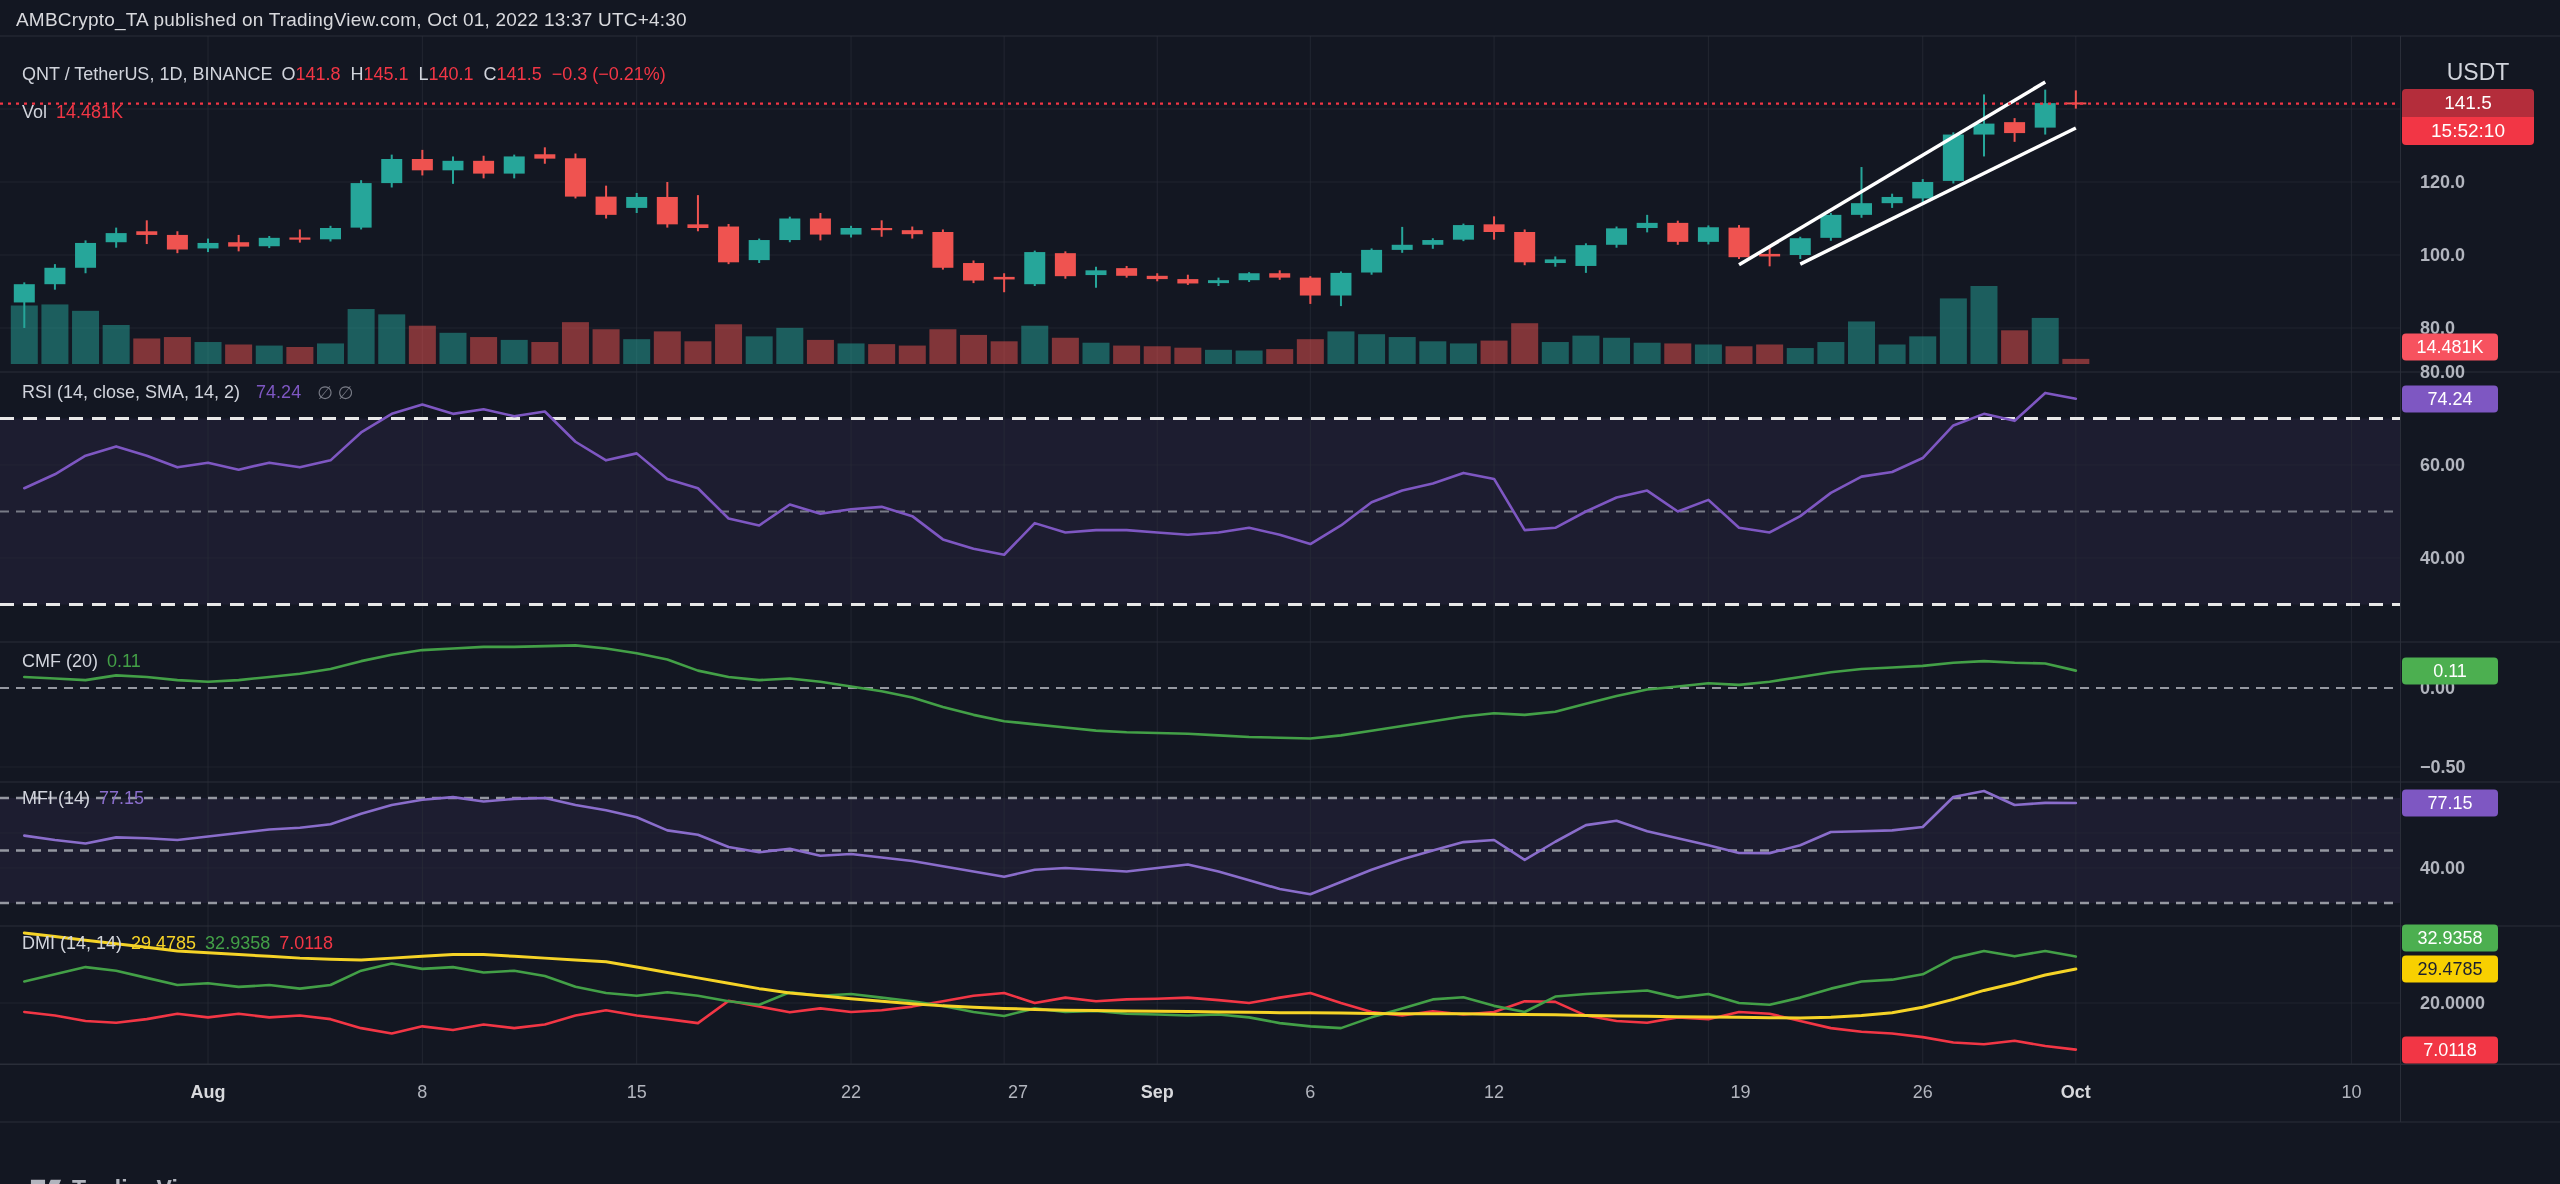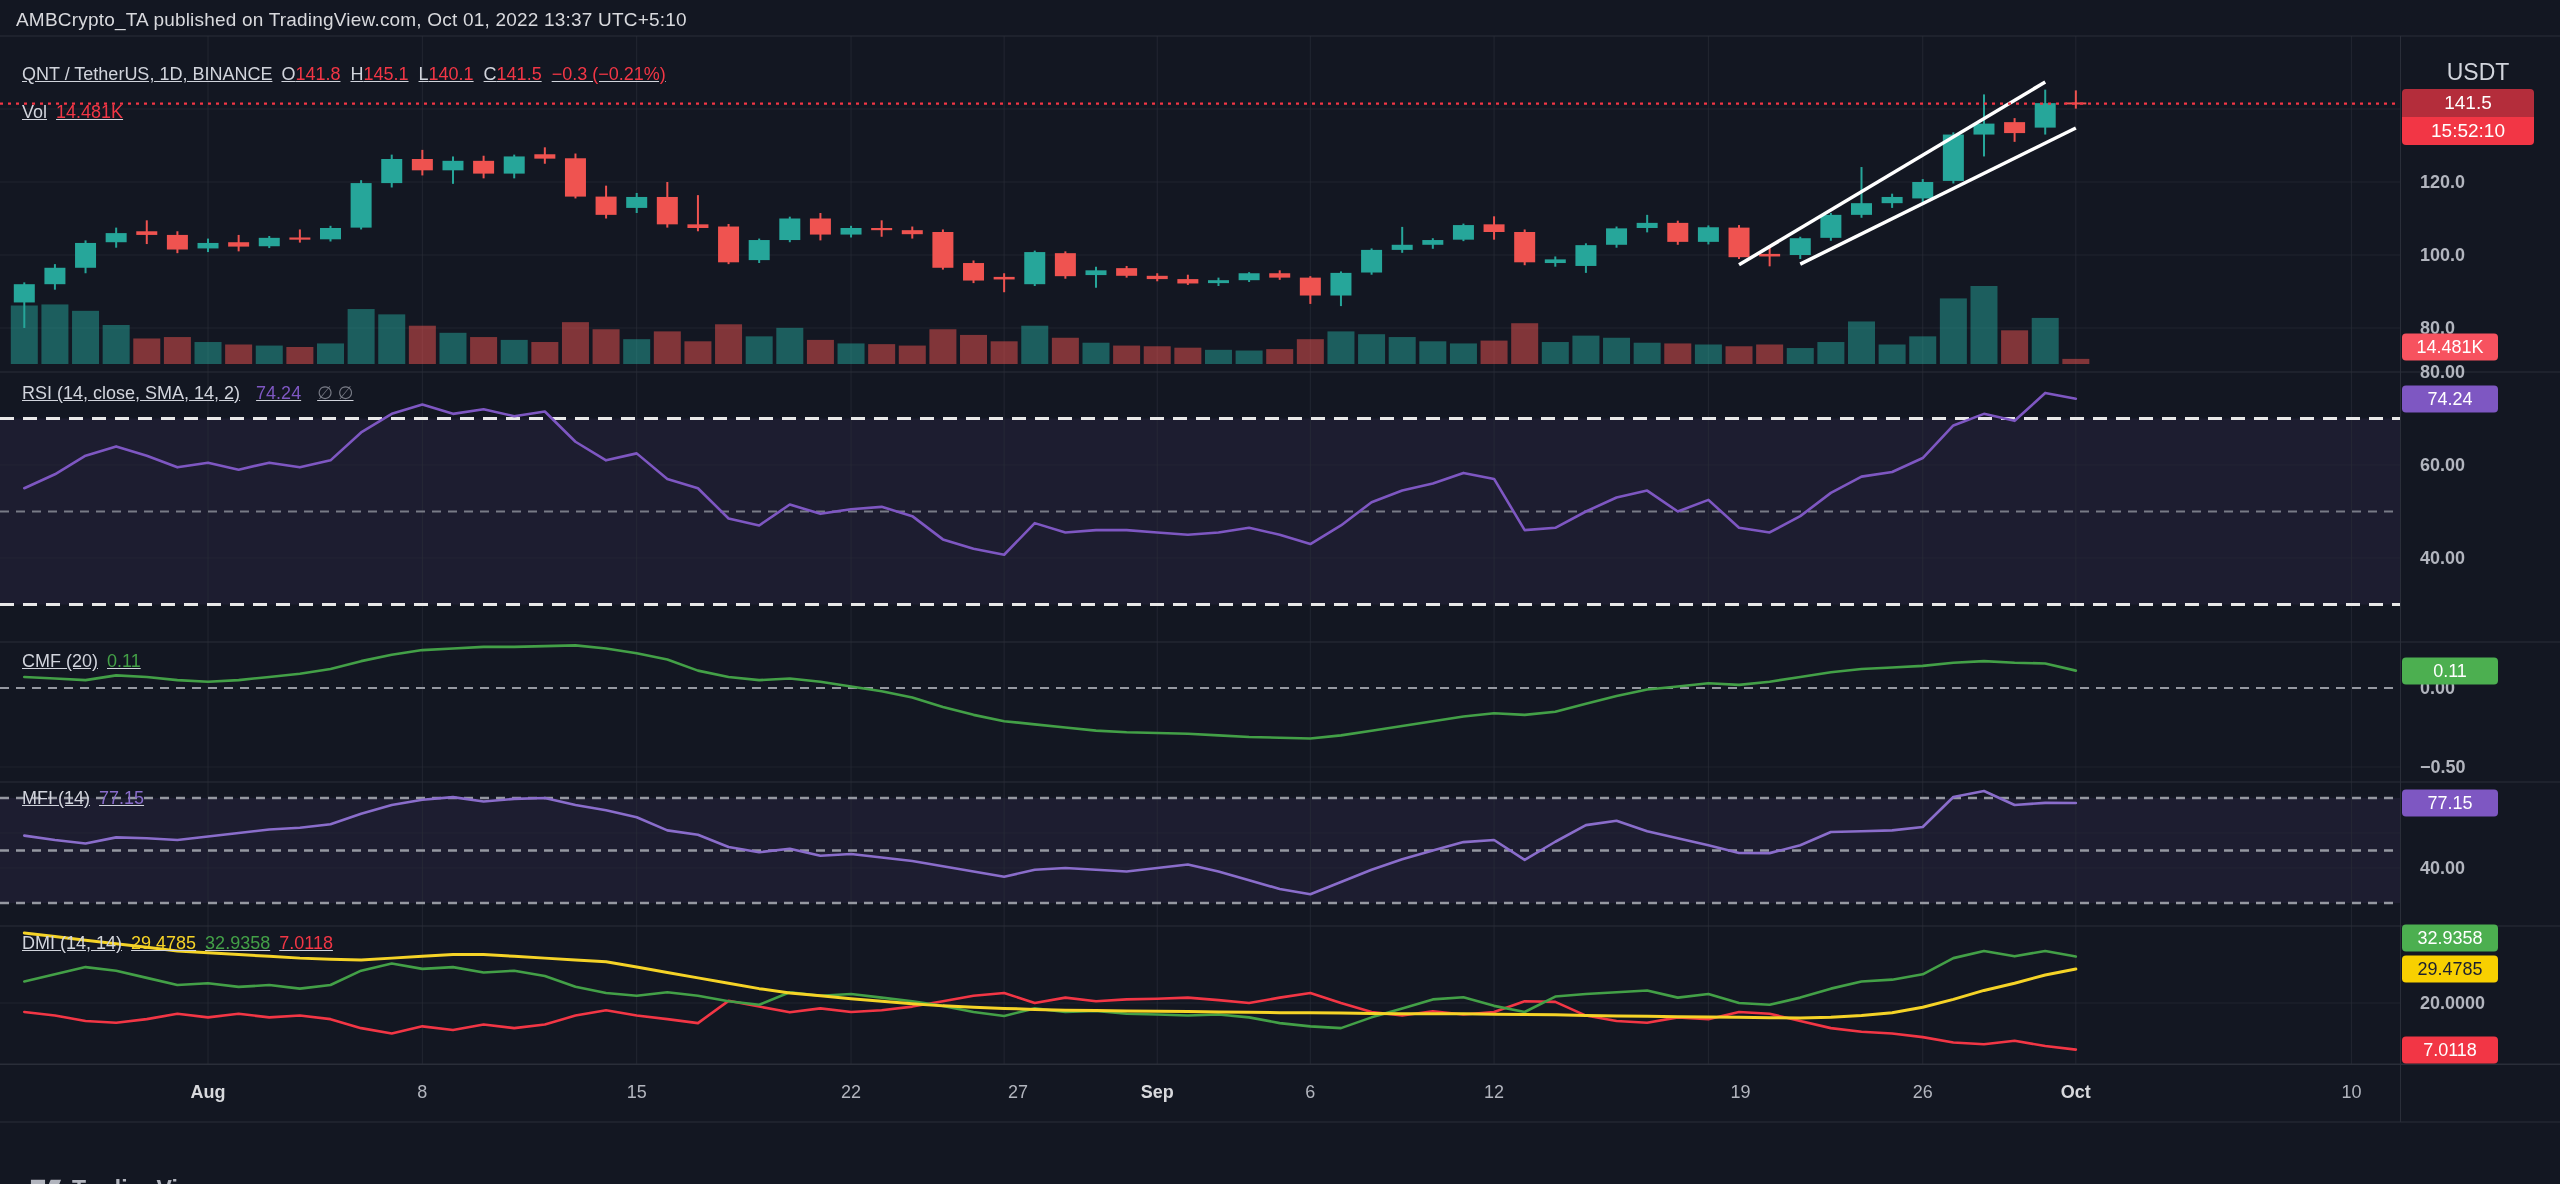--- a/index.html
+++ b/index.html
@@ -2,21 +2,21 @@
 <html><head>
 <meta charset="utf-8">
 <style>
   * { margin:0; padding:0; box-sizing:border-box; }
   html,body { background:#10131c; }
   body { font-family:"Liberation Sans", sans-serif; }
   #stage { position:relative; width:2560px; height:1184px; background:#131722; overflow:hidden; }
   #header { position:absolute; left:16px; top:7px; height:26px; display:flex; align-items:center;
             color:#d8d9dd; font-size:19px; letter-spacing:.2px; }
   #chart-svg { position:absolute; left:0; top:0; }
-  .legend { position:absolute; display:flex; align-items:center; gap:9px; font-size:18px; color:#d1d4dc; white-space:nowrap;text-decoration:underline; }
+  .legend { position:absolute; display:flex; gap:9px; font-size:18px; color:#d1d4dc; white-space:nowrap; }
   .legend .val { font-size:18px; }
   .ohlc { display:flex; gap:10px; color:#f23645; }
   .ohlc b { color:#f23645; font-weight:normal; }
   .ohlc .k { color:#d1d4dc; }
   .dim { color:#787b86; }
   .tick { position:absolute; left:2420px; transform:translateY(-50%); color:#b2b5be; font-size:18px; white-space:nowrap;font-weight:bold; }
   .axis-title { position:absolute; left:2478px; transform:translate(-50%,-50%); color:#d1d4dc; font-size:23px; }
   .badge { position:absolute; left:2402px; transform:translateY(-50%); min-width:96px; text-align:center;
            padding:3px 10px; border-radius:4px; font-size:18px; color:#fff; white-space:nowrap; }
   .badge2 { position:absolute; left:2402px; width:132px; border-radius:4px; overflow:hidden; text-align:center;
@@ -29,21 +29,21 @@
   #right-axis { position:absolute; left:2400px; top:36px; width:160px; height:1086px; border-left:1px solid #2a2e39; }
   #footer { position:absolute; left:30px; top:1176px; display:flex; align-items:center; gap:10px;text-align:right; }
   #footer .brand { color:#b2b5be; font-size:23px; font-weight:bold; letter-spacing:.2px; }
 </style>
 </head>
 <body>
 
 <div id="stage">
 
   <div id="header">
-    <span>AMBCrypto_TA published on TradingView.com, Oct 01, 2022 13:37 UTC+5:10</span>
+    <span>AMBCrypto_TA published on TradingView.com, Oct 01, 2022 13:37 UTC+4:30</span>
   </div>
 
   <svg id="chart-svg" width="2560" height="1184">
       <rect x="0" y="418.5" width="2400" height="186" fill="rgba(136,100,205,0.09)"></rect>
       <rect x="0" y="798" width="2400" height="105" fill="rgba(136,100,205,0.09)"></rect>
       <line x1="208.02" y1="36" x2="208.02" y2="1064" stroke="#2a2e39" stroke-width="1" opacity="0.65"></line>
       <line x1="422.36" y1="36" x2="422.36" y2="1064" stroke="#2a2e39" stroke-width="1" opacity="0.65"></line>
       <line x1="636.6999999999999" y1="36" x2="636.6999999999999" y2="1064" stroke="#2a2e39" stroke-width="1" opacity="0.65"></line>
       <line x1="851.04" y1="36" x2="851.04" y2="1064" stroke="#2a2e39" stroke-width="1" opacity="0.65"></line>
       <line x1="1004.14" y1="36" x2="1004.14" y2="1064" stroke="#2a2e39" stroke-width="1" opacity="0.65"></line>

